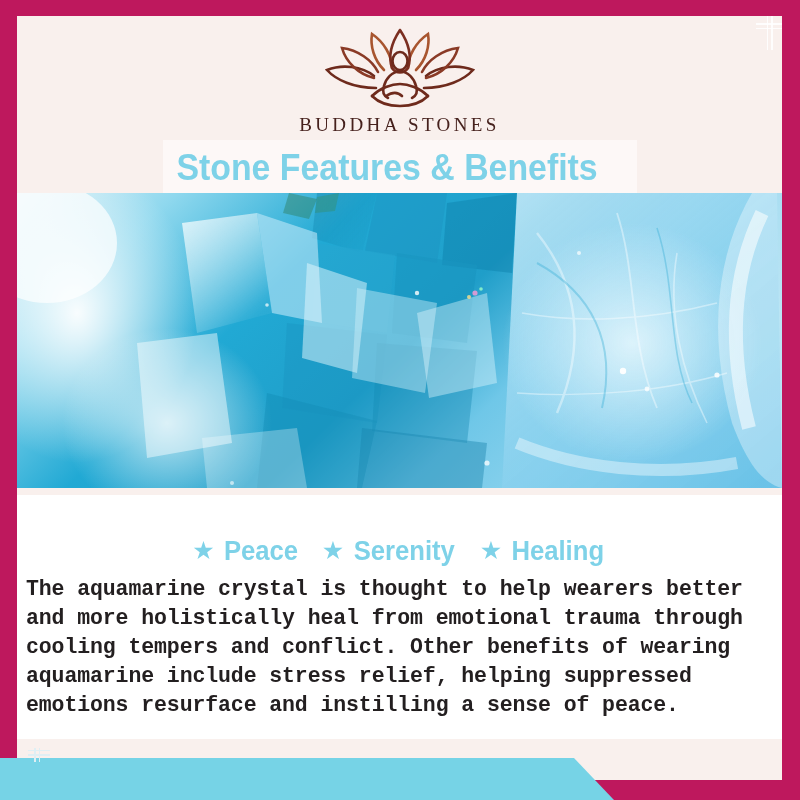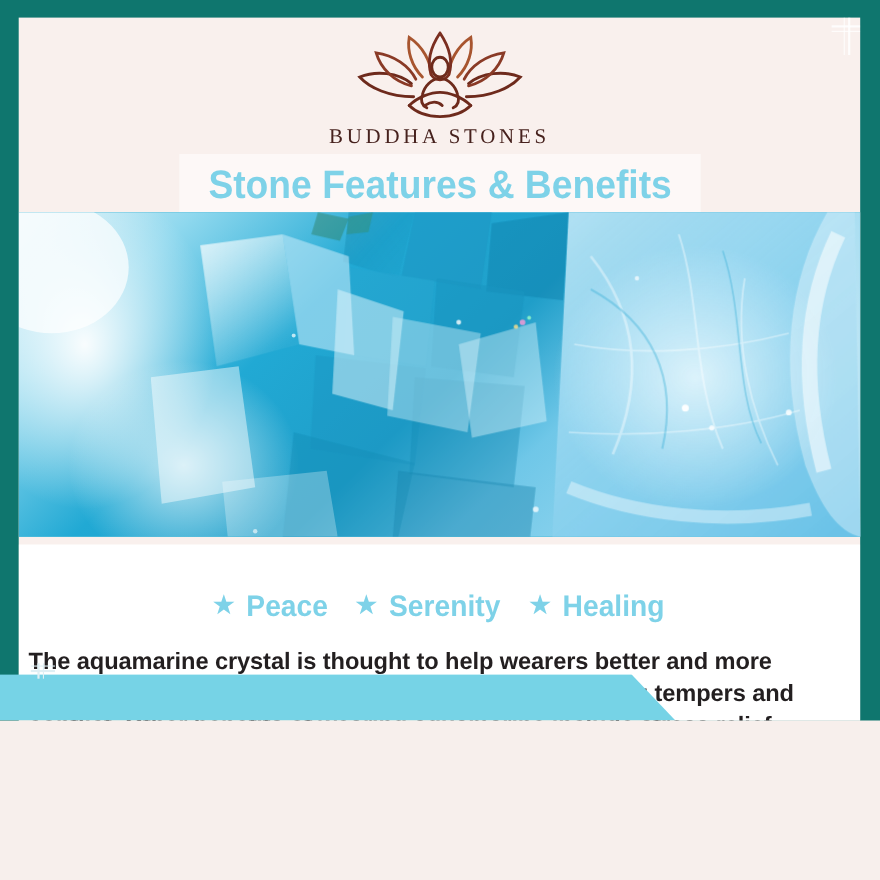--- a/index.html
+++ b/index.html
@@ -11,22 +11,22 @@
     height: 800px;
     overflow: hidden;
     font-family: "Liberation Sans", sans-serif;
     background: #f7efec;
   }
 
   
   #poster {
     position: relative;
     width: 800px;
-    height: 655px;
-    background: #0f766e;
+    height: 800px;
+    background: #be185d;
     overflow: hidden;
   }
 
   
   .page-inner {
     position: absolute;
     left: 17px;
     top: 16px;
     width: 765px;   
     height: 764px;  
@@ -110,21 +110,21 @@
   
   .title-band {
     position: absolute;
     left: 146px;
     top: 124px;
     width: 474px;
     height: 56px;
     background: #fdf8f7;
     display: flex;
     align-items: center;
-    justify-content: center;
+    justify-content: flex-start;
   }
   .title-text {
     font-family: "Liberation Sans Narrow", "Liberation Sans", sans-serif;
     font-weight: bold;
     font-size: 36px;
     line-height: 1;
     letter-spacing: 0px;
     color: #7ed2e8;
     transform: scaleX(0.94);
     white-space: nowrap;
@@ -191,23 +191,23 @@
     font-size: 27px;
     color: #7ed2e8;
     transform: scaleX(0.95);
     white-space: nowrap;
   }
 
   
   .body-copy {
     position: absolute;
     left: 9px;
-    top: 92px;   
+    top: 80px;   
     width: 750px;
-    font-family: Liberation Sans, sans-serif;
+    font-family: Liberation Mono, monospace;
     font-weight: bold;
     font-size: 21.5px;
     line-height: 29px;
     color: #231f20;
     letter-spacing: -0.1px;
   }
 </style>
 </head>
 <body>
 

